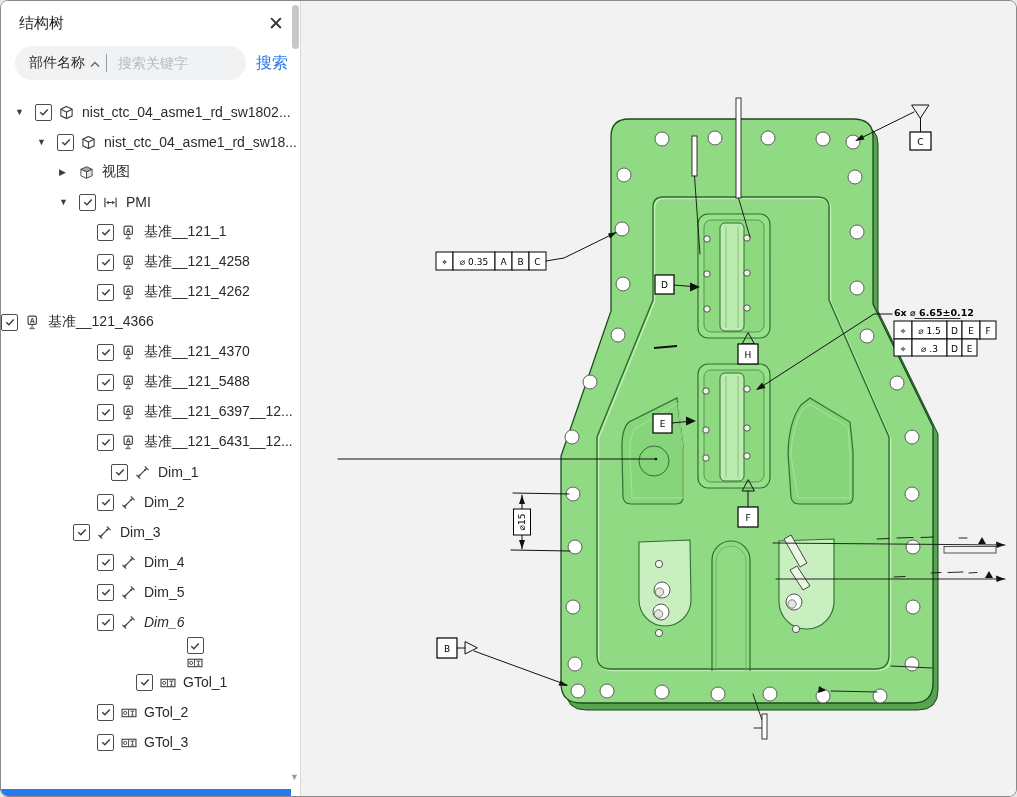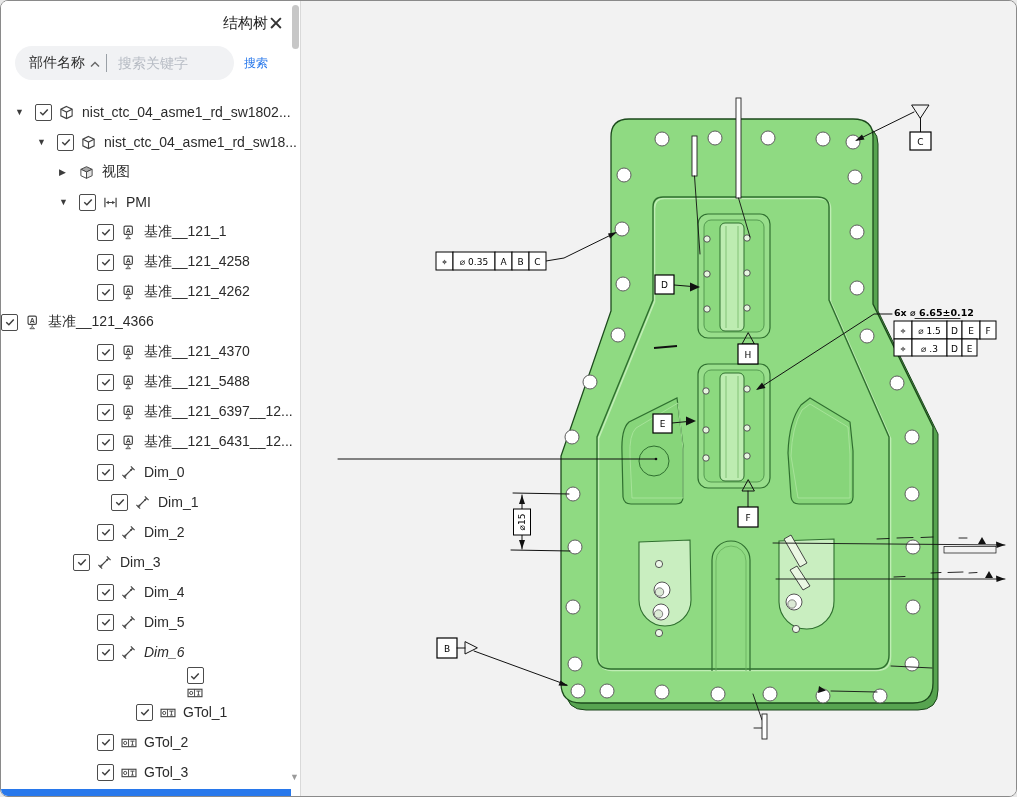--- a/index.html
+++ b/index.html
@@ -2,33 +2,33 @@
 <html><head>
 <meta charset="utf-8">
 <style>
   html,body{margin:0;padding:0;background:#e8e8e8;}
   #app{position:relative;width:1015px;height:795px;border:1px solid #8a8a8a;border-radius:8px;
        overflow:hidden;background:#f2f2f2;font-family:"Liberation Sans",sans-serif;}
   #viewport-svg{position:absolute;left:0;top:0;}
   
   #panel{position:absolute;left:0;top:0;width:300px;height:100%;background:#fff;
          border-right:1px solid #d9d9d9;z-index:2;box-sizing:border-box;}
-  .panel-header{display:flex;justify-content:flex-end;align-items:center;padding:13px 16px 0 18px;}
+  .panel-header{display:flex;justify-content:space-between;align-items:center;padding:13px 16px 0 18px;}
   .panel-title{font-size:15px;color:#1f1f1f;}
   .close-btn{font-size:19px;color:#333;cursor:pointer;line-height:1;}
   .search-wrap{display:flex;align-items:center;margin:13px 12px 0 14px;}
   .pill{flex:1;height:34px;background:#f1f2f4;border-radius:17px;display:flex;align-items:center;
         padding:0 10px 0 14px;min-width:0;}
   .cat{font-size:14px;color:#2b2b2b;white-space:nowrap;}
   .chev{margin:2px 6px 0 5px;flex:none;display:flex;}
   .divider{width:1px;height:18px;background:#9aa0a6;margin-right:9px;flex:none;}
   .pill input{border:none;background:transparent;outline:none;font-size:14px;min-width:0;flex:1;
         color:#333;font-family:"Liberation Sans",sans-serif;}
   .pill input::placeholder{color:#b7bcc4;}
-  .search-btn{color:#2878EB;font-size:12px;margin:0 20px 0 10px;white-space:nowrap;cursor:pointer;}
+  .search-btn{color:#2878EB;font-size:16px;margin:0 0 0 10px;white-space:nowrap;cursor:pointer;}
   #tree{margin-top:17px;}
   .trow{display:flex;align-items:center;height:30px;font-size:14px;color:#2b2b2b;cursor:default;}
   .exp{width:20px;font-size:9px;color:#3c3c3c;flex:none;}
   .cbx{width:15px;height:15px;border:1.5px solid #4c4c4c;border-radius:2px;margin-right:7px;flex:none;
        display:flex;align-items:center;justify-content:center;background:#fff;}
   .cbx svg{display:block;}
   .ticon{width:17px;height:16px;margin-right:6px;flex:none;display:flex;align-items:center;}
   .tlabel{white-space:nowrap;overflow:hidden;}
   .panel-accent{position:absolute;bottom:0;left:0;right:9px;height:7px;background:#2878EB;}
   .sb-track{position:absolute;right:1px;top:2px;bottom:2px;width:8px;}
@@ -479,35 +479,20 @@
           </span>
           <span class="ticon">
             <svg width="14" height="15" viewBox="0 0 16 17">
               <rect x="3.5" y="1.2" width="9.5" height="9.5" rx="1.5" fill="none" stroke="#444" stroke-width="1.3"></rect>
               <text x="8.2" y="8.6" font-size="8" text-anchor="middle" fill="#444" font-family="sans-serif" font-weight="bold">A</text>
               <path d="M8.2 10.7 8.2 13 M5.4 15.6 11 15.6 M5.8 15.6 8.2 13 10.6 15.6" stroke="#444" stroke-width="1" fill="none"></path>
             </svg>
           </span>
           <span class="tlabel">基准__121_6431__12...</span>
         </div>
-        <div class="trow" style="padding-left: 96px;">
-          <span class="cbx">
-            <svg width="12" height="12" viewBox="0 0 16 16">
-              <path d="M3 8.4 6.5 11.6 13 4.8" fill="none" stroke="#3d3d3d" stroke-width="2"></path>
-            </svg>
-          </span>
-          <span class="ticon">
-            <svg width="15" height="15" viewBox="0 0 16 16">
-              <path d="M1.5 10.5 5.5 14.5 M10.5 1.5 14.5 5.5" stroke="#444" stroke-width="1.2" fill="none"></path>
-              <line x1="3.2" y1="12.8" x2="12.4" y2="3.6" stroke="#444" stroke-width="1.2"></line>
-              <path d="M2.8 13.2 4.3 9.9 6.1 11.7 Z M12.8 3.2 11.3 6.5 9.5 4.7 Z" fill="#444"></path>
-            </svg>
-          </span>
-          <span class="tlabel">Dim_0</span>
-        </div>
         <div class="trow" style="padding-left: 110px;">
           <span class="cbx">
             <svg width="12" height="12" viewBox="0 0 16 16">
               <path d="M3 8.4 6.5 11.6 13 4.8" fill="none" stroke="#3d3d3d" stroke-width="2"></path>
             </svg>
           </span>
           <span class="ticon">
             <svg width="15" height="15" viewBox="0 0 16 16">
               <path d="M1.5 10.5 5.5 14.5 M10.5 1.5 14.5 5.5" stroke="#444" stroke-width="1.2" fill="none"></path>
               <line x1="3.2" y1="12.8" x2="12.4" y2="3.6" stroke="#444" stroke-width="1.2"></line>

